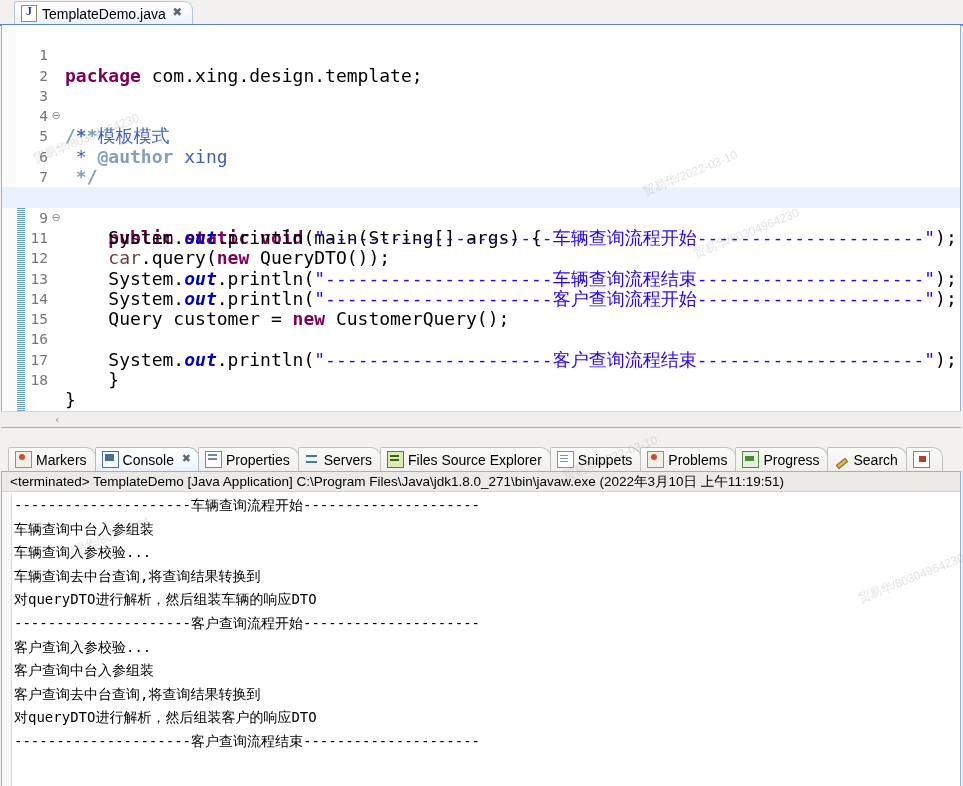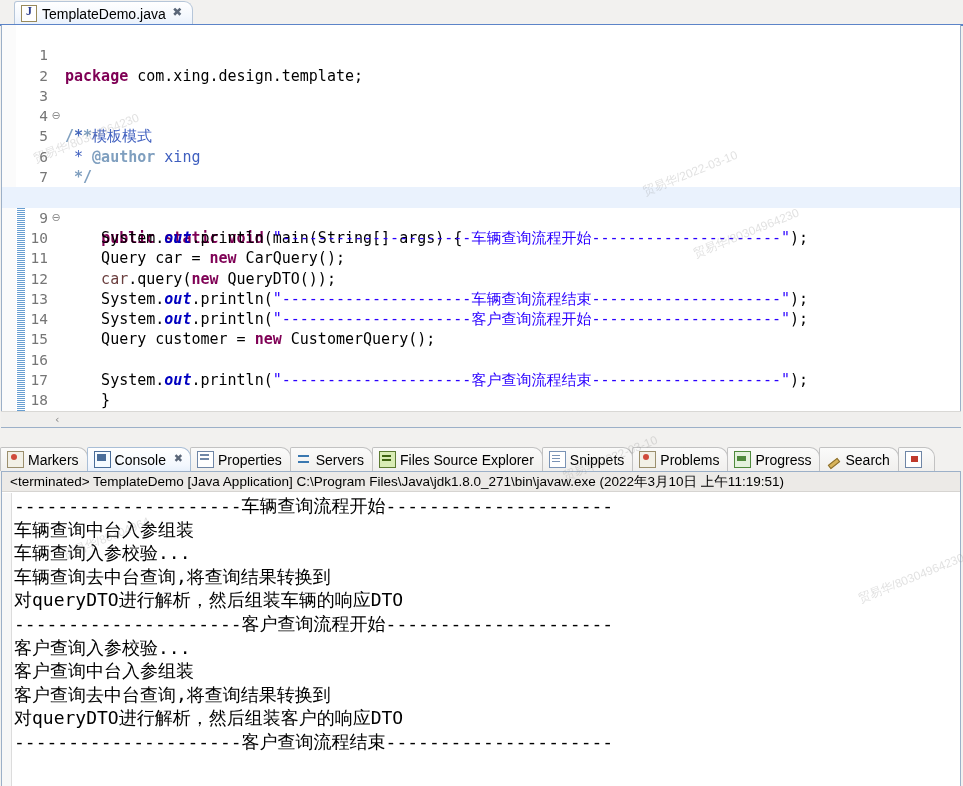--- a/index.html
+++ b/index.html
@@ -162,21 +162,21 @@
     text-align: center;
     color: #8a8a8a;
     font-size: 11px;
     font-family: "DejaVu Sans", sans-serif;
   }
   .src {
     position: absolute;
     left: 63px;
     color: #000000;
     font-family: "DejaVu Sans Mono", monospace;
-    font-size: 15px;
+    font-size: 18px;
     white-space: pre;
   }
   .kw  { color: #7f0055; font-weight: bold; }
   .str { color: #2a00ff; }
   .cmt { color: #3f5fbf; }
   .cmtt{ color: #7f9fbf; font-weight: bold; }
   .fld { color: #6a3e3e; }
   .stat{ color: #0000c0; font-style: italic; font-weight: bold; }
 
   .hscroll-e {
@@ -206,20 +206,21 @@
     height: 343px;
     background: #f2f1ef;
   }
   .view-tabs {
     position: absolute;
     left: 0; top: 2px;
     height: 26px;
     width: 963px;
     display: flex;
     align-items: flex-end;
+    padding-left: 8px;
     box-sizing: border-box;
   }
   .vtab {
     position: relative;
     height: 24px;
     display: flex;
     align-items: center;
     padding: 0 8px 0 6px;
     margin-right: -1px;
     border: 1px solid #c2c2c2;
@@ -314,21 +315,21 @@
     font-family: "DejaVu Sans Mono", monospace;
     font-size: 14px;
     color: #000;
     padding-left: 2px;
   }
   .oline {
     height: 23.6px;
     line-height: 23.6px;
     white-space: pre;
     font-family: "DejaVu Sans Mono", monospace;
-    font-size: 18px;
+    font-size: 14px;
   }
 
   
   .wm {
     position: absolute;
     color: rgba(130,130,130,0.24);
     font-size: 12px;
     font-family: "Liberation Sans", sans-serif;
     transform: rotate(-22deg);
     white-space: nowrap;
@@ -400,24 +401,20 @@
           <span class="ln">8</span>
           <span class="fold">⊖</span>
           <span class="src">    <span class="kw">public static void</span><span> main(String[] args) {</span></span>
         </div>
 
         <div class="cl hl">
           <span class="ln">9</span>
           <span class="src"><span>    System.</span><span class="stat">out</span><span>.println(</span><span class="str">"---------------------车辆查询流程开始---------------------"</span><span>);</span></span>
         </div>
 
-        <div class="cl">
-          <span class="ln">10</span>
-          <span class="src"><span>    Query car = </span><span class="kw">new</span><span> CarQuery();</span></span>
-        </div>
 
         <div class="cl">
           <span class="ln">11</span>
           <span class="src"><span class="fld">    car</span><span>.query(</span><span class="kw">new</span><span> QueryDTO());</span></span>
         </div>
 
         <div class="cl">
           <span class="ln">12</span>
           <span class="src"><span>    System.</span><span class="stat">out</span><span>.println(</span><span class="str">"---------------------车辆查询流程结束---------------------"</span><span>);</span></span>
         </div>

